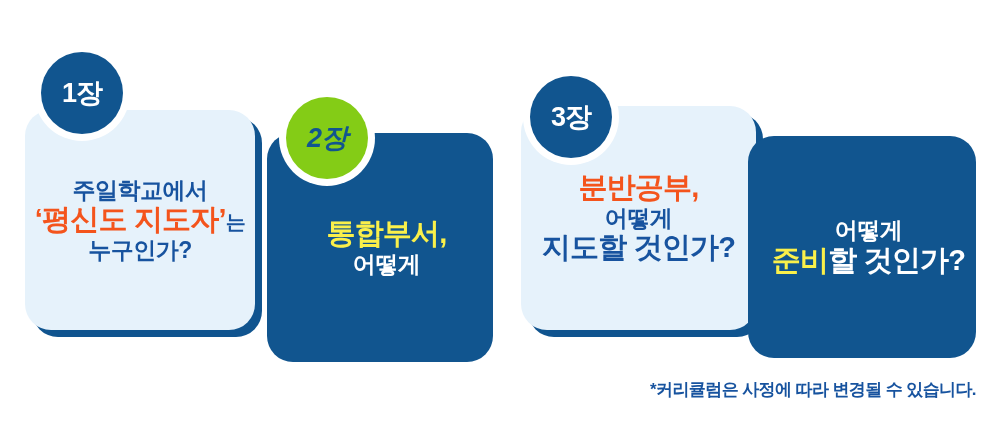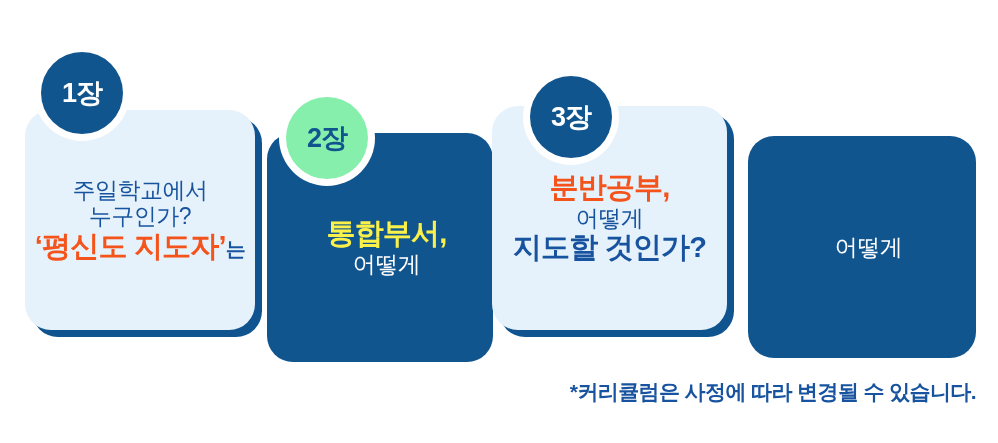--- a/index.html
+++ b/index.html
@@ -42,21 +42,21 @@
   }
 
   .card-text {
     line-height: 1.16;
     padding: 0 10px;
     white-space: nowrap;
   }
   .ln { display: block; }
 
   
-  .t-sm  { font-size: 23px; font-weight: 400; letter-spacing: -0.5px; }
+  .t-sm  { font-size: 23px; font-weight: 700; letter-spacing: -0.5px; }
   .t-lg  { font-size: 29px; font-weight: 700; letter-spacing: -0.8px; }
   .t-tail{ font-size: 20px; font-weight: 700; letter-spacing: -0.5px; }
 
   
   .c-blue   { color: #17539f; }
   .c-orange { color: #f4541c; }
   .c-white  { color: #ffffff; }
   .c-lemon  { color: #faf04a; }
 
   
@@ -65,64 +65,64 @@
     width: 82px;
     height: 82px;
     border-radius: 50%;
     display: flex;
     align-items: center;
     justify-content: center;
     z-index: 5;
     box-shadow: 0 0 0 7px #ffffff;
   }
   .badge.navy   { background: #11558f; }
-  .badge.yellow { background: #86efac; }
+  .badge.yellow { background: #84cc16; font-style: italic; }
   .badge-label {
     font-size: 27px;
     font-weight: 700;
     letter-spacing: -1px;
     line-height: 1;
   }
   .badge.navy   .badge-label { color: #ffffff; }
   .badge.yellow .badge-label { color: #11558f; }
 
   
   #card-1 { left: 25px;  top: 110px; width: 230px; height: 220px; }
   #card-2 { left: 267px; top: 133px; width: 226px; height: 229px; }
-  #card-3 { left: 492px; top: 106px; width: 235px; height: 224px; }
+  #card-3 { left: 521px; top: 106px; width: 235px; height: 224px; }
   #card-4 { left: 748px; top: 136px; width: 228px; height: 222px; }
 
   #badge-1 { left: 41px;  top: 52px;  }
   #badge-2 { left: 286px; top: 97px;  }
   #badge-3 { left: 530px; top: 76px;  }
   #badge-4 { left: 768px; top: 99px;  }
 
   
   #footnote {
     position: absolute;
     right: 22px;
     top: 378px;
-    font-size: 21px;
+    font-size: 17px;
     font-weight: 700;
     letter-spacing: -0.6px;
     color: #17539f;
     white-space: nowrap;
     z-index: 3;
   }
 </style>
 </head>
 <body>
 
 <div id="stage">
 
   <div class="card light" id="card-1">
     <div class="card-text">
         <span class="ln"><span class="t-sm c-blue">주일학교에서</span></span>
+        <span class="ln"><span class="t-lg c-orange">‘평신도 지도자’</span><span class="t-tail c-blue">는</span></span>
         <span class="ln"><span class="t-sm c-blue">누구인가?</span></span>
-        <span class="ln"><span class="t-lg c-orange">‘평신도 지도자’</span><span class="t-tail c-blue">는</span></span>
       </div>
   </div>
   <div class="badge navy" id="badge-1">
     <span class="badge-label">1장</span>
   </div>
 
   <div class="card dark" id="card-2">
     <div class="card-text">
         <span class="ln"><span class="t-lg c-lemon">통합부서,</span></span>
         <span class="ln"><span class="t-sm c-white">어떻게</span></span>
@@ -139,18 +139,19 @@
         <span class="ln"><span class="t-lg c-blue">지도할 것인가?</span></span>
       </div>
   </div>
   <div class="badge navy" id="badge-3">
     <span class="badge-label">3장</span>
   </div>
 
   <div class="card dark" id="card-4">
     <div class="card-text">
         <span class="ln"><span class="t-sm c-white">어떻게</span></span>
+        <span class="ln"><span class="t-lg c-lemon">준비</span><span class="t-lg c-white">할 것인가?</span></span>
       </div>
   </div>
 
   <div id="footnote">*커리큘럼은 사정에 따라 변경될 수 있습니다.</div>
 
 </div>
 
 </body></html>

